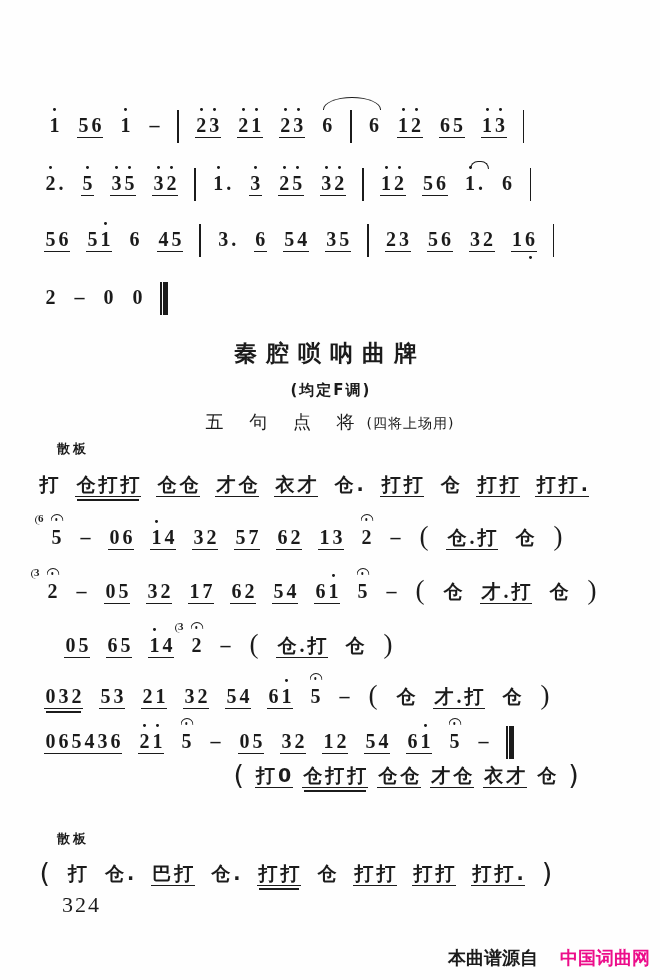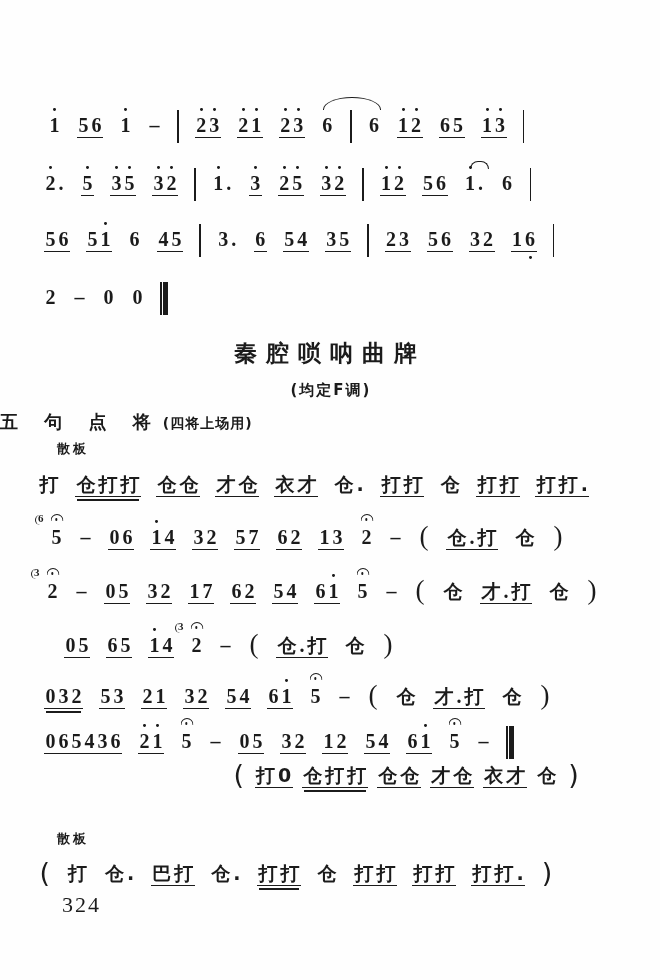--- a/index.html
+++ b/index.html
@@ -69,22 +69,22 @@
     position:absolute;left:0;right:0;top:338px;text-align:center;
     font-family:Liberation Mono, monospace;
     font-size:23px;font-weight:bold;letter-spacing:9px;
   }
   .subtitle{
     position:absolute;left:2px;right:0;top:381px;text-align:center;
     font-family:"DejaVu Sans", sans-serif;
     font-size:15px;letter-spacing:2px;font-weight:bold;
   }
   .section{
-    position:absolute;left:0;right:0;
-    font-family:"DejaVu Sans", sans-serif;font-weight:bold;
+    position:absolute;left:0;right:0;text-align:center;
+    font-family:"DejaVu Sans", sans-serif;font-weight:normal;
   }
   .section .sec-name{font-size:18px;letter-spacing:10px;}
   .section .sec-note{font-size:14px;letter-spacing:1px;margin-left:2px;}
   .tempo{
     position:absolute;font-family:"DejaVu Sans", sans-serif;
     font-size:13px;letter-spacing:3px;font-weight:bold;text-align:right;
   }
   .pagenum{
     position:absolute;left:62px;top:892px;
     font-size:22px;letter-spacing:2px;
@@ -641,14 +641,18 @@
         <span class="nc k">打</span>
         <span class="nc k">打</span>
         <span class="nc">.</span>
       </span>
       <span class="tok">
         <span class="nc paren">)</span>
       </span>
     </div>
 
   <div class="pagenum">324</div>
+  <div class="footer">
+    <span>本曲谱源自</span>
+    <span id="site-name" style="color: rgb(236, 13, 138);">中国词曲网</span>
+  </div>
 
 </div>
 
 </body></html>

